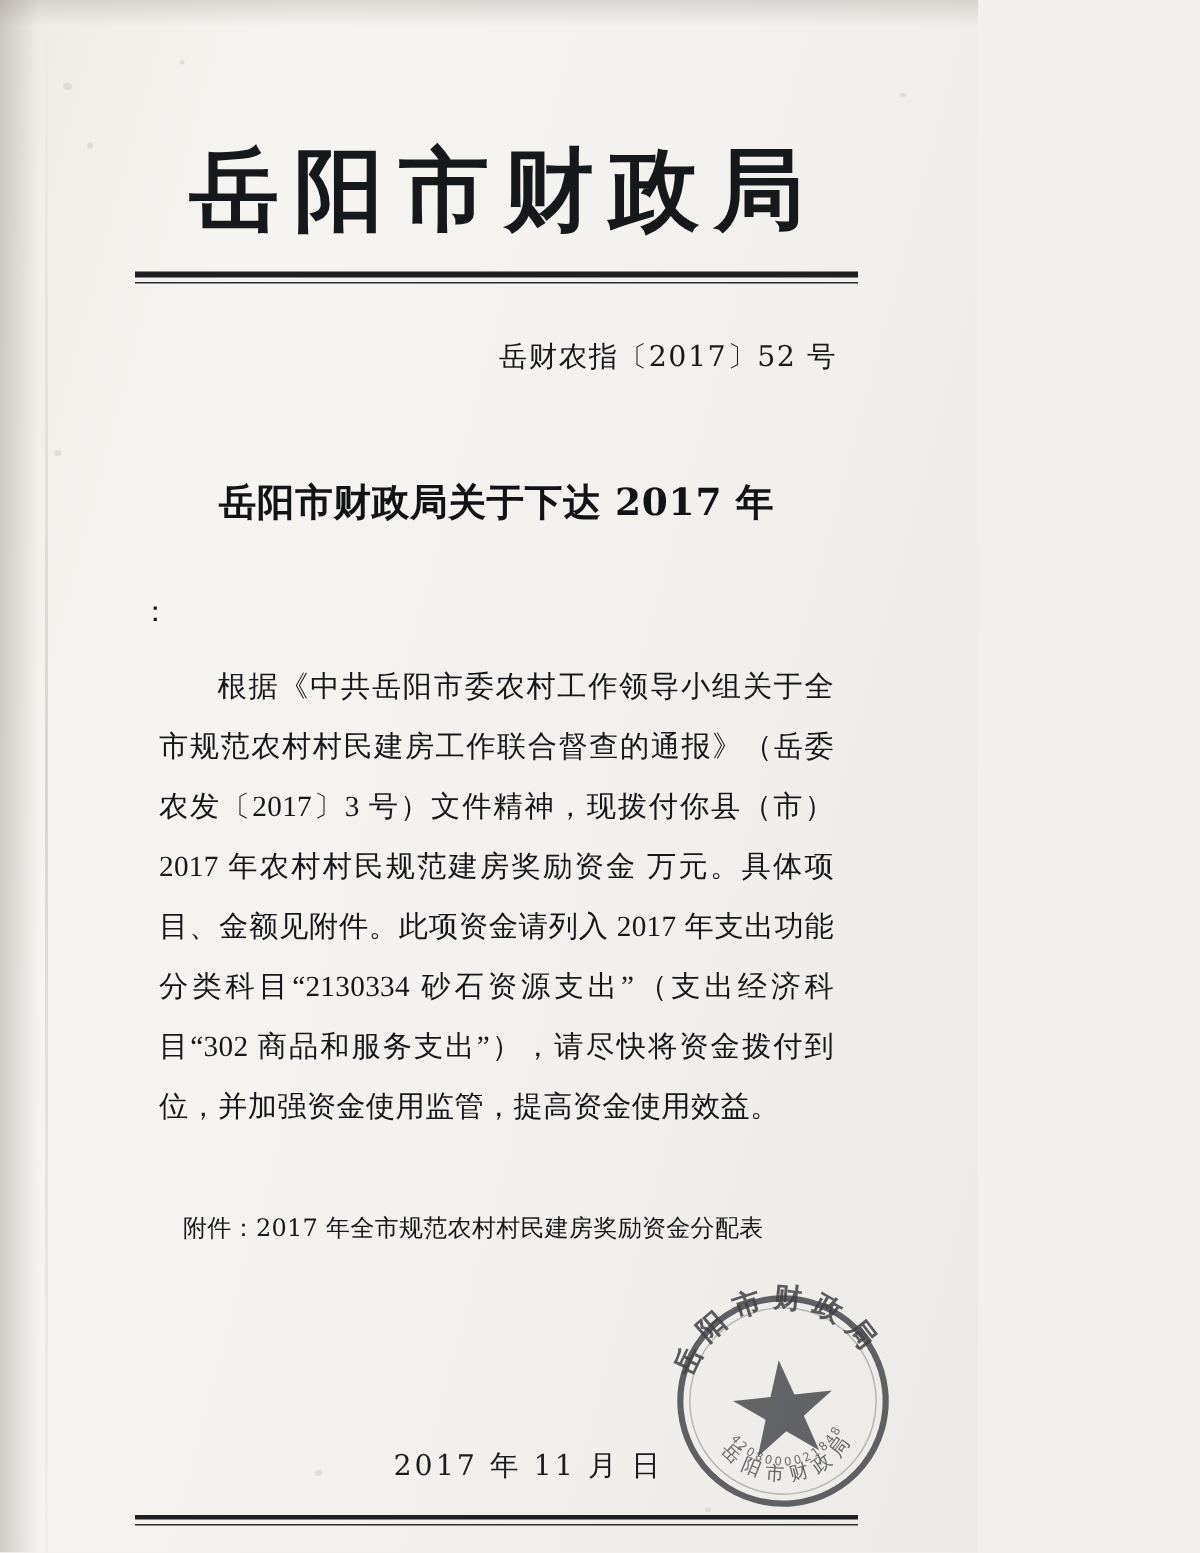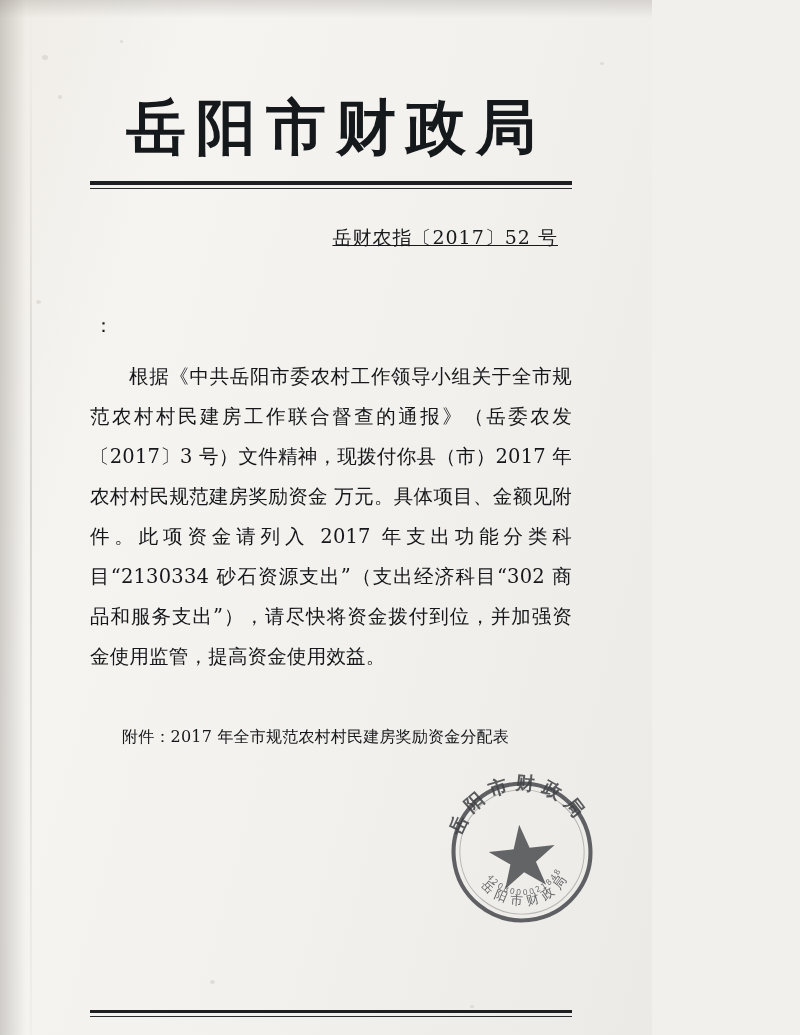--- a/index.html
+++ b/index.html
@@ -68,21 +68,20 @@
     background: #2a2c2f;
     margin-top: 3px;
   }
   .docnum {
     margin-top: 36px;
     text-align: right;
     font-size: 19px;
     color: #17191b;
     letter-spacing: 1px;
     padding-right: 14px;
-    text-decoration: underline;
   }
   .headline {
     margin-top: 62px;
     text-align: center;
     font-weight: bold;
     font-size: 25px;
     line-height: 1.75;
     color: #111316;
     letter-spacing: .5px;
   }
@@ -95,21 +94,22 @@
   .body-text {
     margin-top: 18px;
     font-size: 19.5px;
     line-height: 2.05;
     color: #15171a;
     text-align: justify;
     text-justify: inter-character;
     letter-spacing: .2px;
   }
   .body-text p {
-    margin: 0;
+    margin: 16px;
+    font-family: Liberation Serif, serif;
   }
   .indent {
     text-indent: 2em;
   }
   .attachment {
     margin-top: 50px;
     font-size: 16px;
     color: #15171a;
     text-indent: 2em;
     letter-spacing: .2px;
@@ -182,32 +182,34 @@
       <div class="title">岳阳市财政局</div>
       <div class="rules">
         <div class="rule-thick"></div>
         <div class="rule-thin"></div>
       </div>
     </div>
 
     <div class="docnum">岳财农指〔2017〕52 号</div>
 
     <div class="headline">
+      <div>岳阳市财政局关于下达 2017 年</div>
     </div>
 
     <div class="salutation">：</div>
 
     <div class="body-text">
       <p class="indent">根据《中共岳阳市委农村工作领导小组关于全市规范农村村民建房工作联合督查的通报》（岳委农发〔2017〕3 号）文件精神，现拨付你县（市）2017 年农村村民规范建房奖励资金    万元。具体项目、金额见附件。此项资金请列入 2017 年支出功能分类科目“2130334 砂石资源支出”（支出经济科目“302 商品和服务支出”），请尽快将资金拨付到位，并加强资金使用监管，提高资金使用效益。</p>
     </div>
 
     <div class="attachment">附件：2017 年全市规范农村村民建房奖励资金分配表</div>
 
     <div class="sign-area">
 
+      <div class="date-line">2017 年 11 月    日</div>
 
       <div class="seal">
         <svg viewBox="0 0 180 180" width="176" height="176" aria-hidden="true">
           <defs>
             <path id="arcTop" d="M 26 90 A 64 64 0 0 1 154 90" fill="none"></path>
             <path id="arcBottom" d="M 36 90 A 54 54 0 0 0 144 90" fill="none"></path>
             <path id="arcSerial" d="M 46 90 A 44 44 0 0 0 134 90" fill="none"></path>
           </defs>
           <circle cx="90" cy="90" r="70" fill="none" stroke="#3f4145" stroke-width="4.2" opacity=".82"></circle>
           <circle cx="90" cy="90" r="63.5" fill="none" stroke="#4a4c50" stroke-width="1" opacity=".35"></circle>

